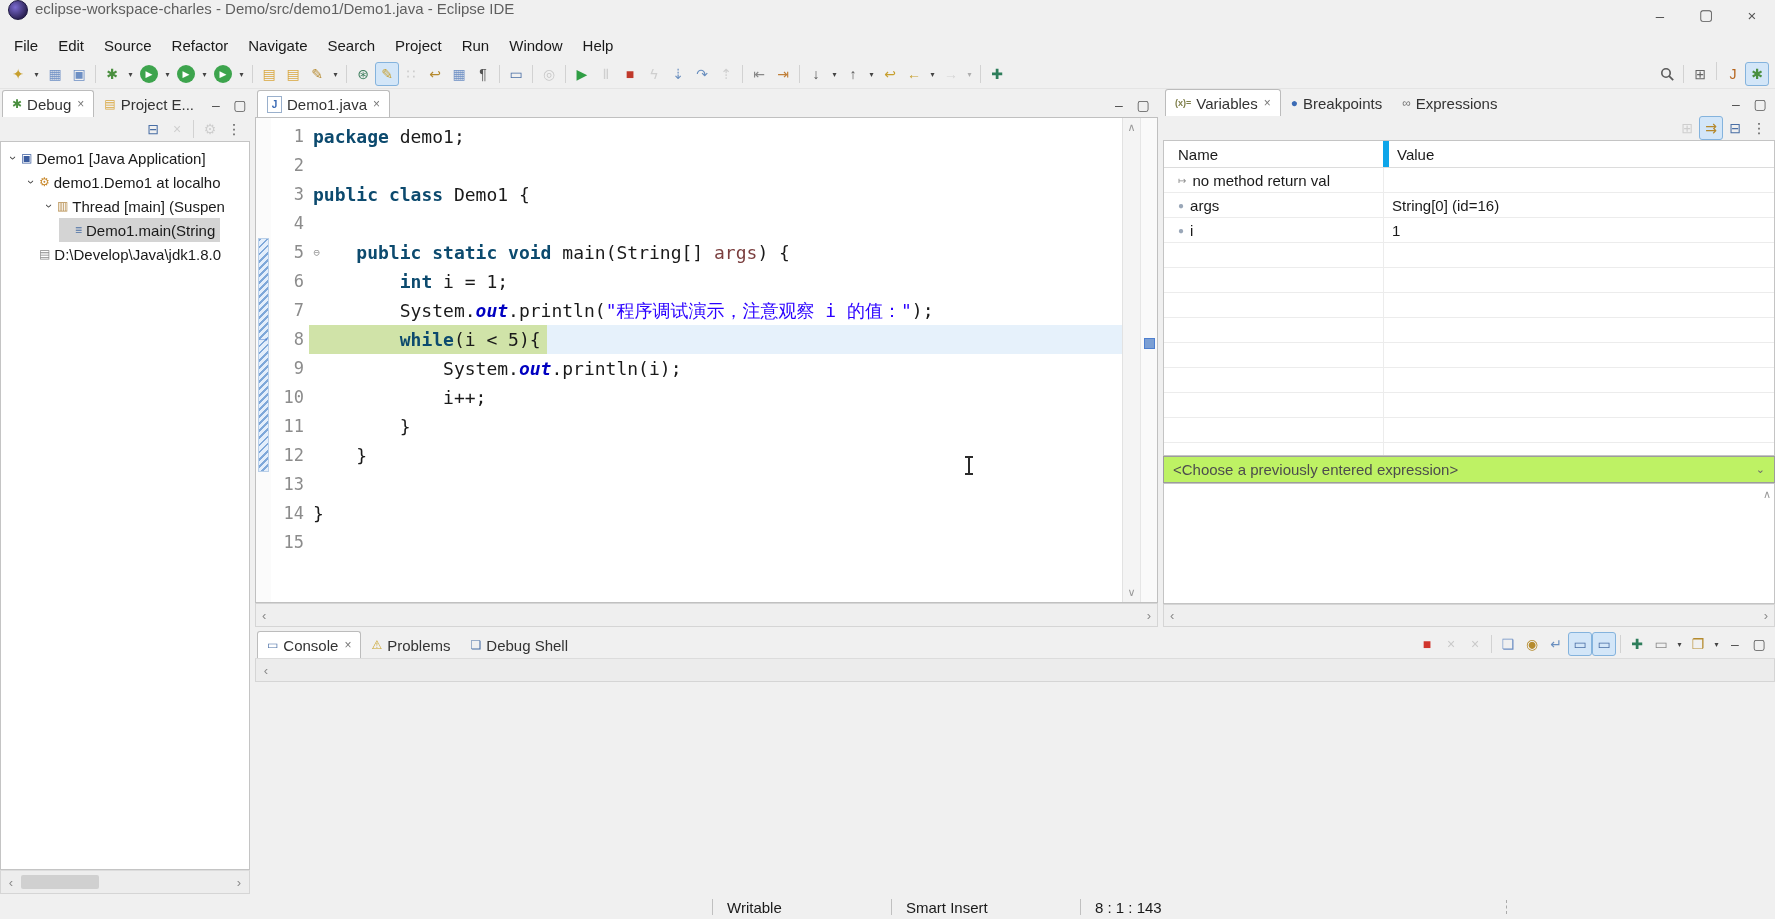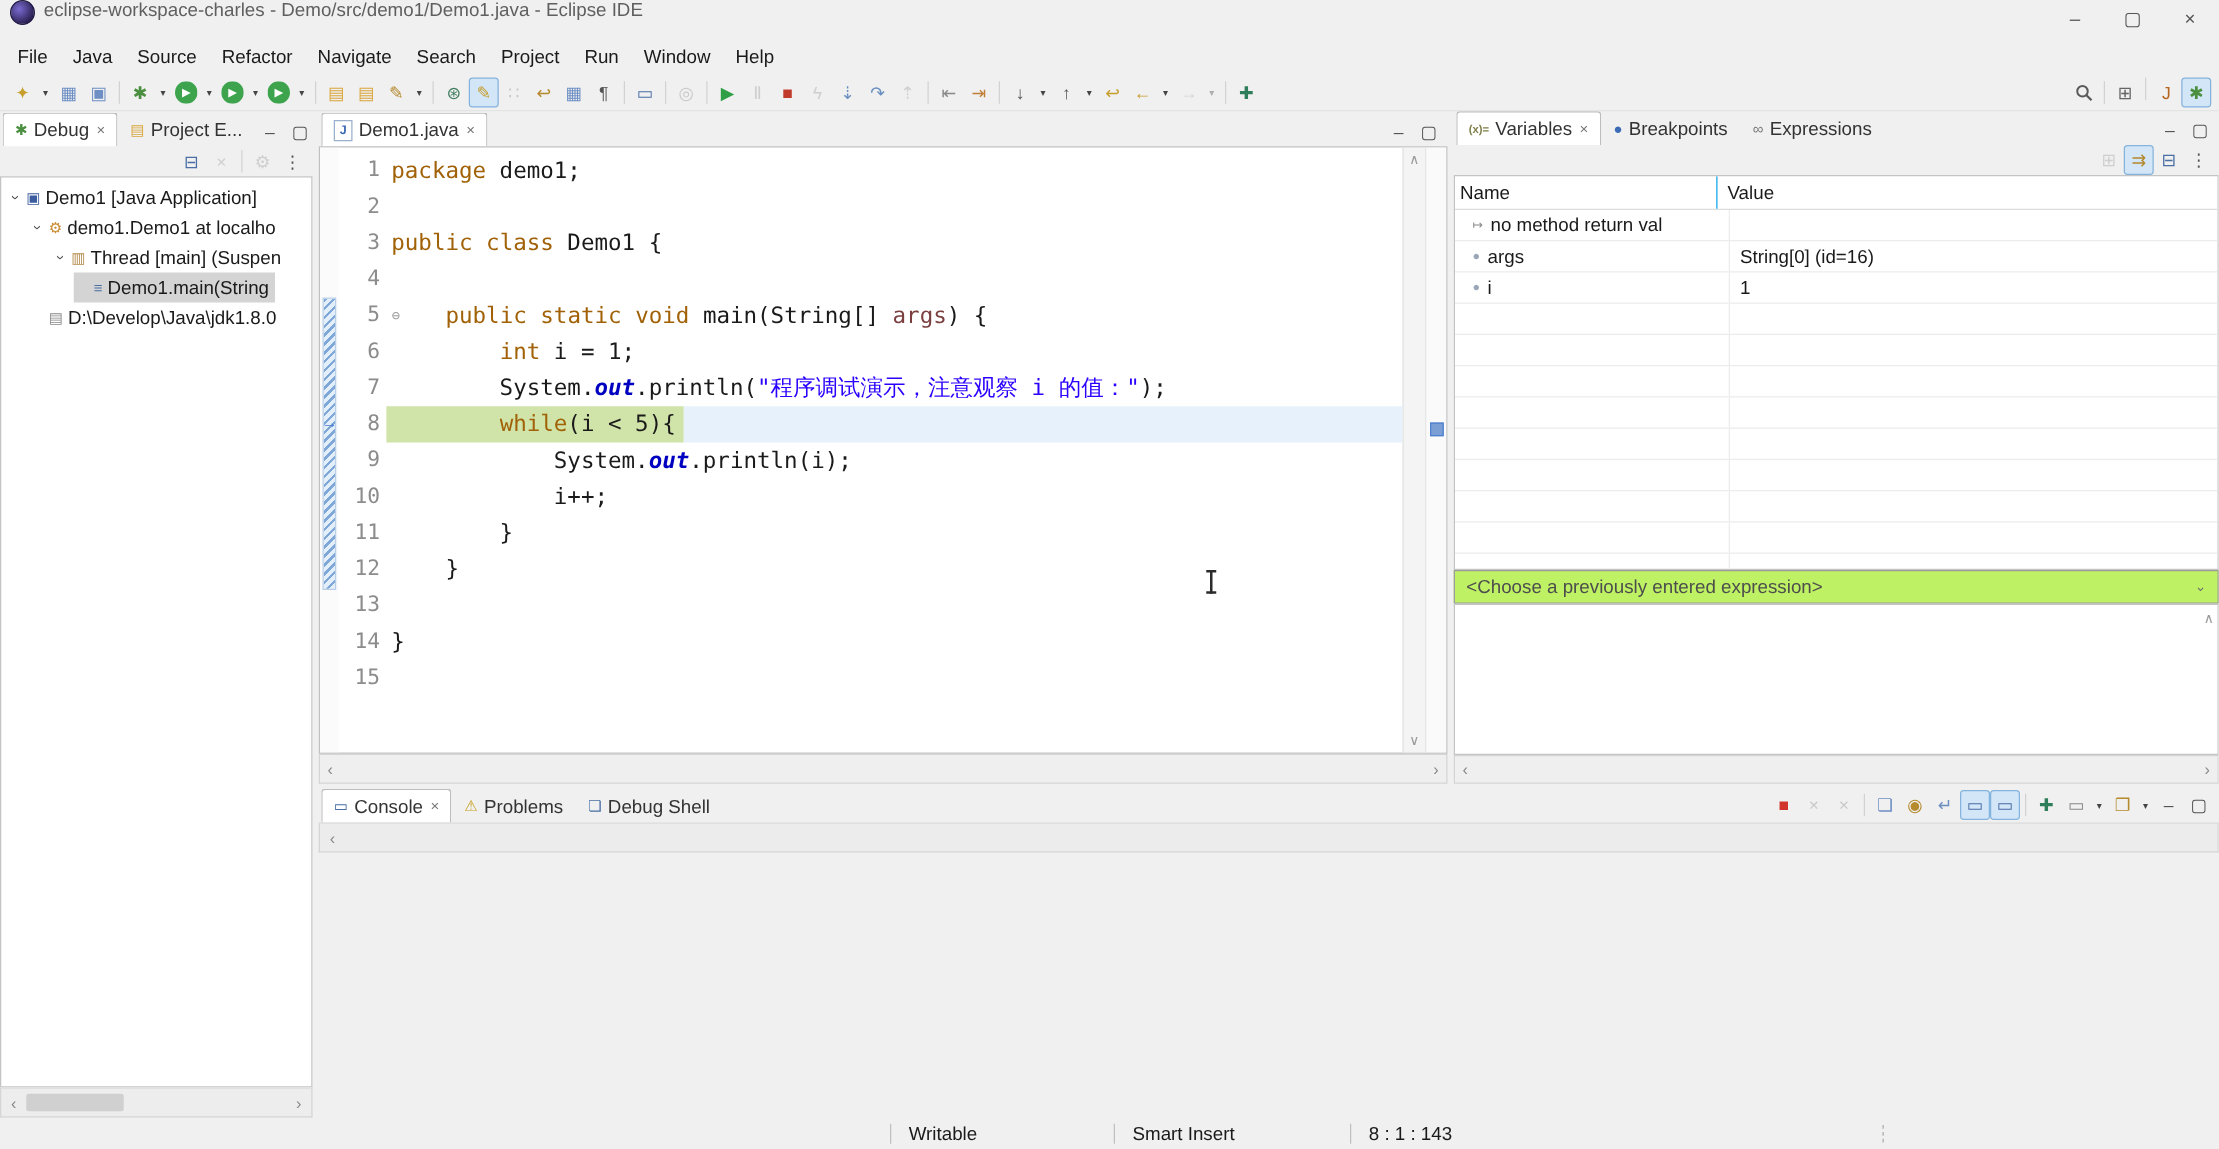--- a/index.html
+++ b/index.html
@@ -65,41 +65,41 @@
   .edcontent{flex:1;background:#fff;border:1px solid #c0c0c0;display:flex;overflow:hidden;position:relative}
   .ruler{width:15px;background:#fbfbfb;position:relative}
   .hatch{position:absolute;left:2px;width:9px;top:120px;height:232px;border:1px solid #b9cfe8;
          background:repeating-linear-gradient(135deg,#7fa8d9 0 2px,#e3eefb 2px 5px)}
   .instr-arrow{position:absolute;left:1px;font-size:13px;font-weight:bold;color:#4e7fd0;z-index:2}
   .gutter{width:38px;color:#8c8c8c;font:17px "DejaVu Sans Mono",monospace;text-align:right;padding-top:4px;overflow:visible}
   .gln{height:29px;line-height:29px;padding-right:5px;position:relative}
   .fold{position:absolute;right:-11px;top:0;font-size:11px;color:#9a9a9a}
   .codearea{flex:1;position:relative;font:18px "DejaVu Sans Mono",monospace;padding-top:4px;overflow:hidden;min-width:0}
   .cl{height:29px;line-height:29px;white-space:pre;position:relative;z-index:1;padding-left:4px}
-  .kw{color:#a16207;font-weight:normal}
+  .kw{color:#0c4a6e;font-weight:bold}
   .str{color:#2a00ff}
   .fld{color:#0000c0;font-weight:bold;font-style:italic}
   .arg{color:#7b3f3f}
   .cl.cur::before{content:"";position:absolute;left:0;top:0;bottom:0;width:22ch;background:#d0e3a8;z-index:-1}
   .cl.cur::after{content:"";position:absolute;left:22ch;right:0;top:0;bottom:0;background:#e6f1fb;z-index:-1}
   .ibeam{position:absolute;left:712px;top:338px;width:2px;height:19px;background:#2b2b2b;z-index:3}
   .ibeam::before,.ibeam::after{content:"";position:absolute;left:-3px;width:8px;height:2px;background:#2b2b2b}
   .ibeam::before{top:0}.ibeam::after{bottom:0}
   .vscroll{width:17px;background:#f4f4f4;border-left:1px solid #e2e2e2;display:flex;flex-direction:column;
            justify-content:space-between;align-items:center;color:#999;font-size:11px;padding:3px 0}
   .overview{width:16px;background:#fafafa;border-left:1px solid #e6e6e6;position:relative}
   .ovmark{position:absolute;left:3px;top:220px;width:9px;height:9px;background:#7b9fd4;border:1px solid #4e7fd0}
   .edhscroll{height:22px;background:#efefef;border:1px solid #d5d5d5;display:flex;align-items:center;
              justify-content:space-between;color:#8a8a8a;font-size:13px;padding:0 6px}
 
   
   .varspanel{width:612px;display:flex;flex-direction:column;min-width:0}
   .vtable{background:#fff;border:1px solid #c4c4c4;font-size:15px;overflow:hidden}
   .vhead{display:flex;height:26px;align-items:center;border-bottom:1px solid #dcdcdc}
-  .vhname{width:205px;padding-left:4px;border-right:1px solid #0ea5e9;height:100%;display:flex;align-items:center}
+  .vhname{width:205px;padding-left:14px;border-right:6px solid #0ea5e9;height:100%;display:flex;align-items:center}
   .vhval{padding-left:8px}
   .vrow{display:flex;height:24px;align-items:stretch;border-bottom:1px solid #ececec}
   .vname{width:205px;display:flex;align-items:center;padding-left:14px;border-right:1px solid #ececec;
          white-space:nowrap;overflow:hidden}
   .vicon{font-size:10px;margin-right:6px}
   .vval{padding-left:8px;display:flex;align-items:center;white-space:nowrap;overflow:hidden}
   .exprbar{height:26px;background:#bef264;border:1px solid #9c9c9c;display:flex;align-items:center;
            justify-content:space-between;padding:0 9px;color:#4d4d4d;font-size:15px}
   .exprdd{font-size:11px;color:#6d6d6d}
   .detail{height:124px;background:#fff;border:1px solid #c4c4c4;position:relative}
@@ -130,21 +130,21 @@
   <span class="wtitle">eclipse-workspace-charles - Demo/src/demo1/Demo1.java - Eclipse IDE</span>
   <span class="wctrls">
       <span class="wbtn" style="color: rgb(85, 85, 85);">–</span>
       <span class="wbtn" style="color: rgb(85, 85, 85);">▢</span>
       <span class="wbtn" style="color: rgb(85, 85, 85);">×</span>
     </span>
 </div>
 
 <div class="menubar">
     <span class="menuitem">File</span>
-    <span class="menuitem">Java</span>
+    <span class="menuitem">Edit</span>
     <span class="menuitem">Source</span>
     <span class="menuitem">Refactor</span>
     <span class="menuitem">Navigate</span>
     <span class="menuitem">Search</span>
     <span class="menuitem">Project</span>
     <span class="menuitem">Run</span>
     <span class="menuitem">Window</span>
     <span class="menuitem">Help</span>
   </div>
 

